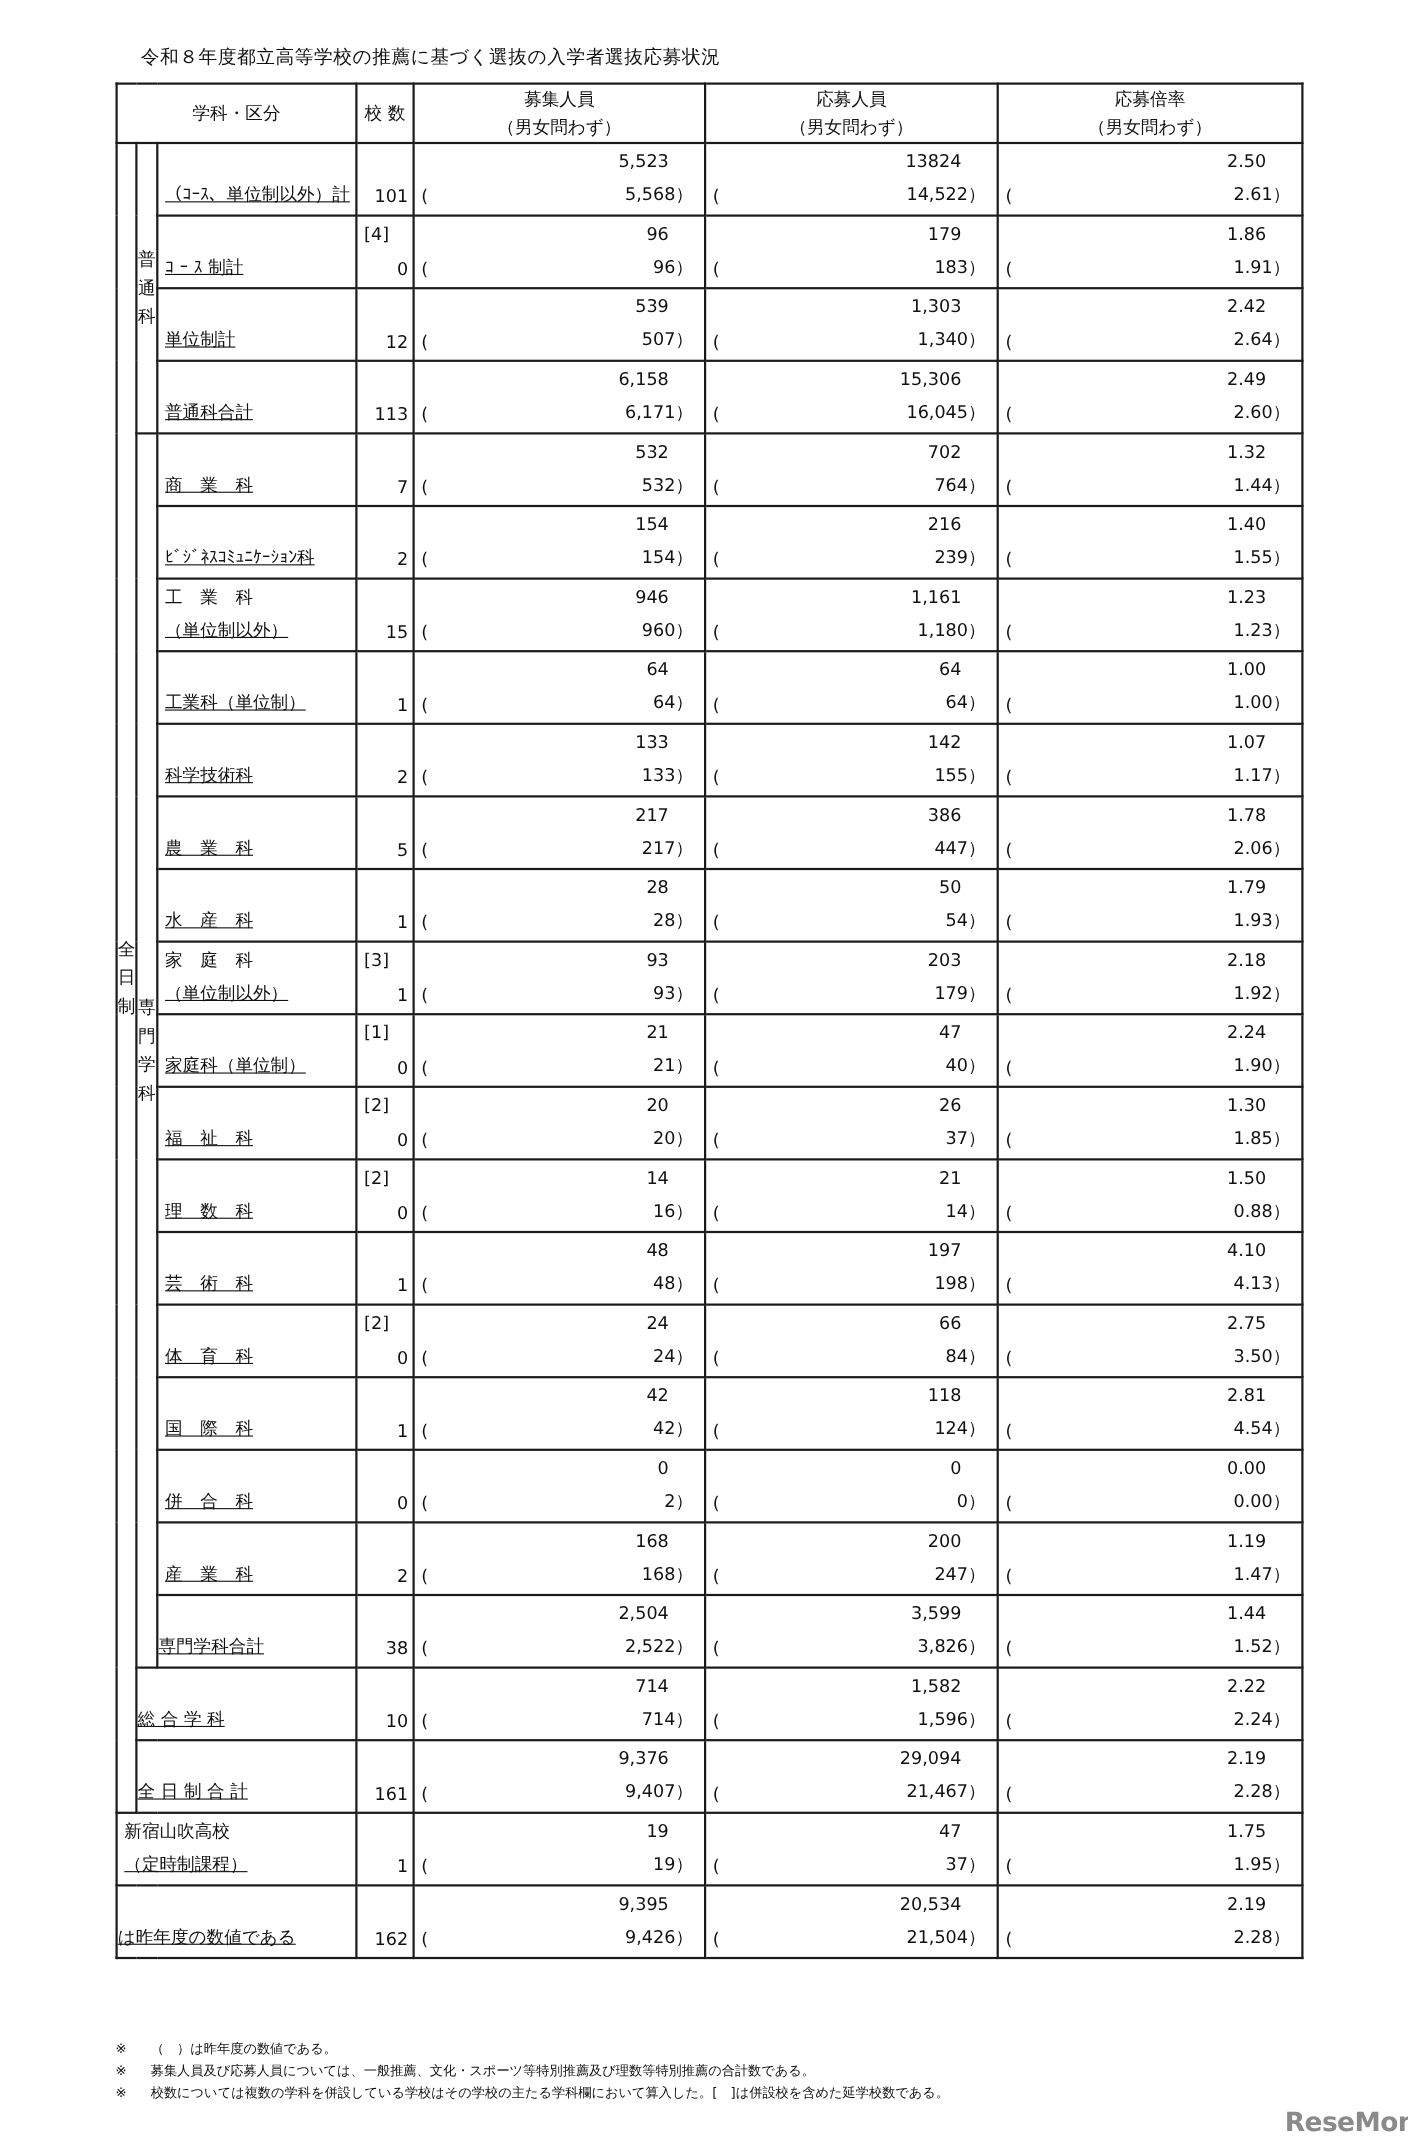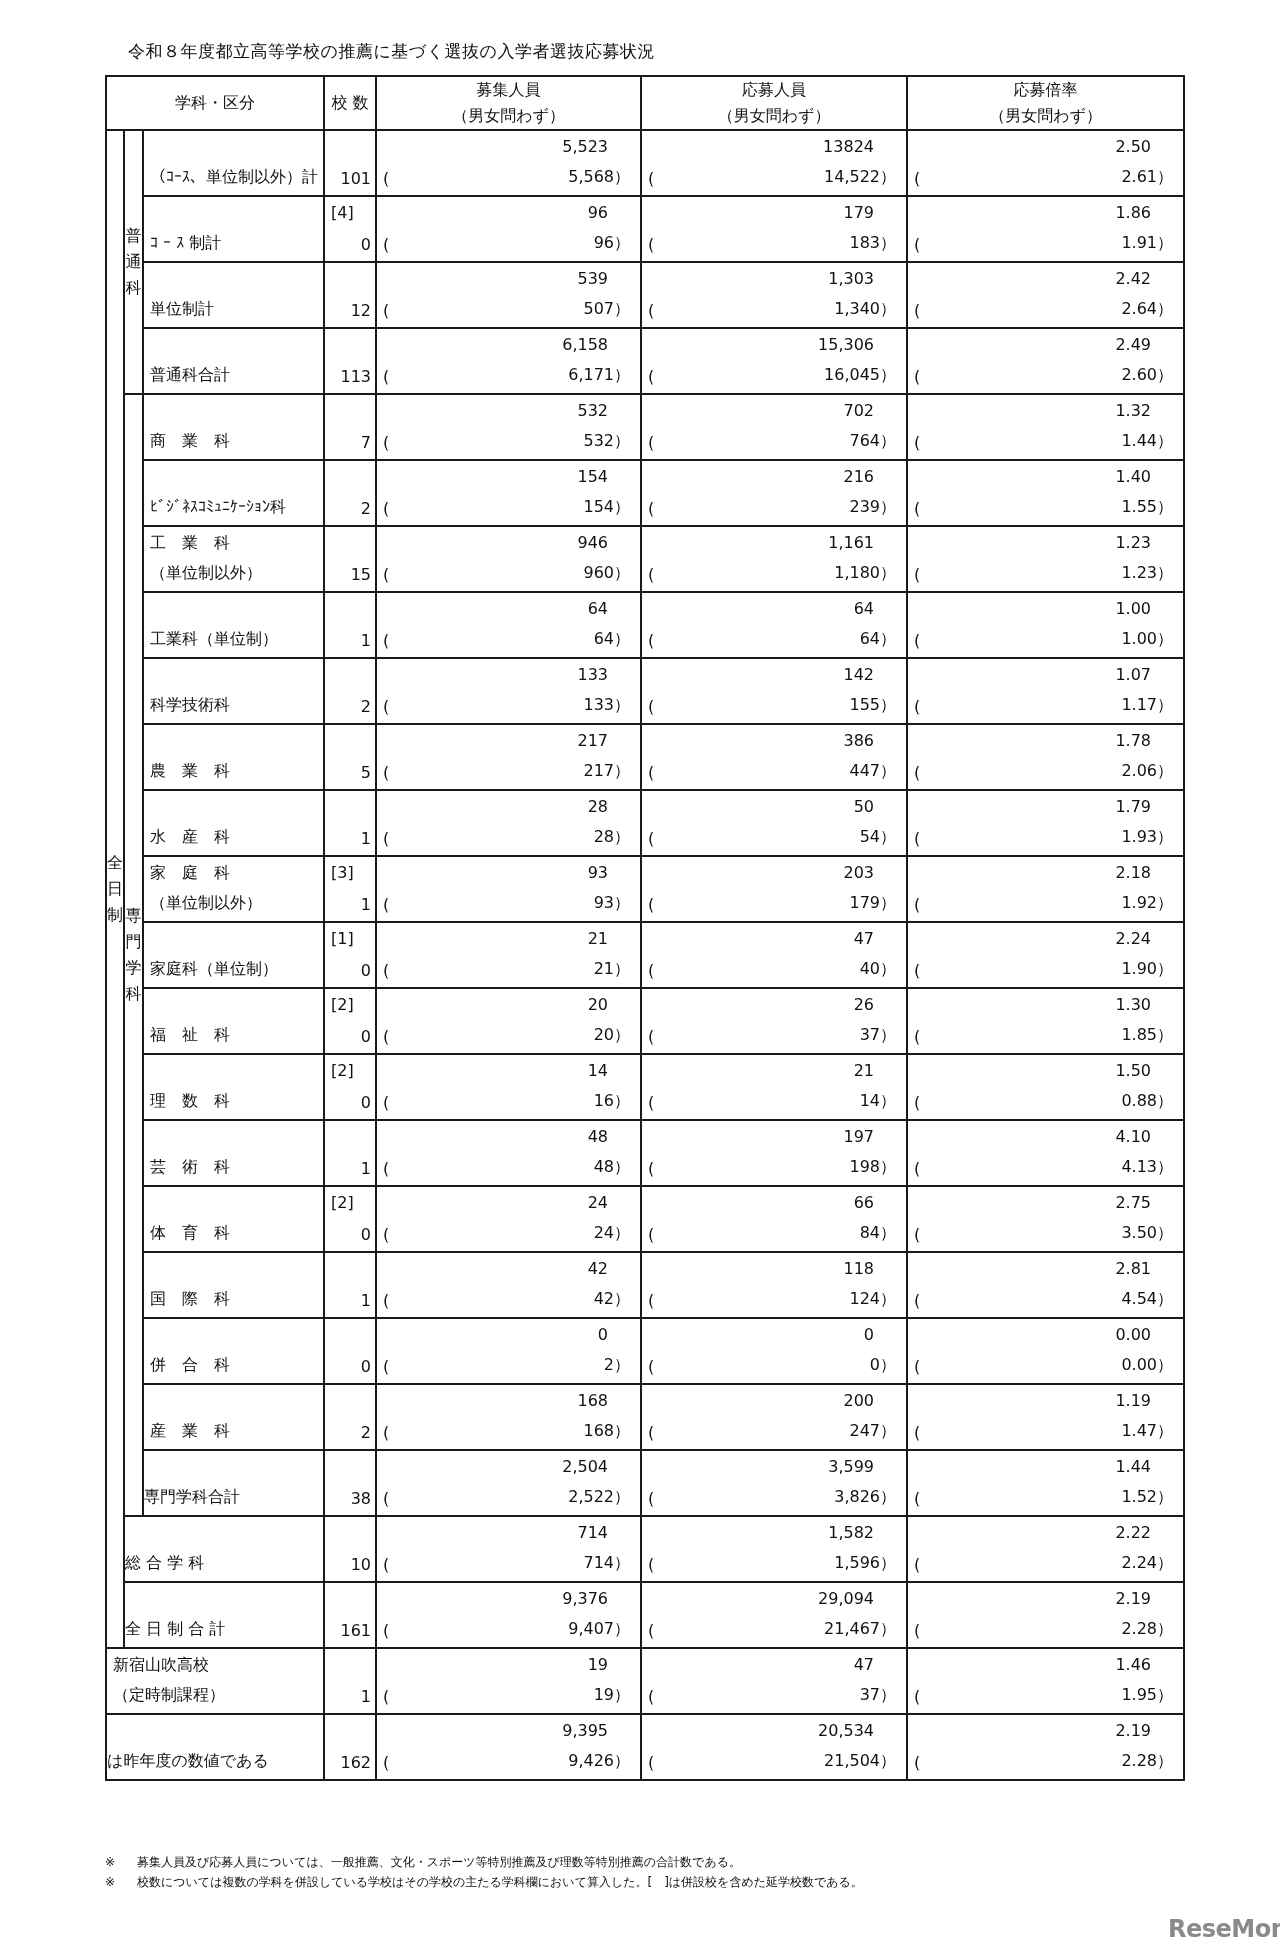--- a/index.html
+++ b/index.html
@@ -6,21 +6,21 @@
   body { width: 1280px; height: 1959px; position: relative; font-family: "DejaVu Sans", "Liberation Sans", sans-serif; color: #111; overflow: hidden; }
   .title { position: absolute; left: 80px; top: 40px; font-size: 17px; letter-spacing: 0.5px; margin-left: 48px; }
   table.grid { position: absolute; left: 105px; top: 75px; border-collapse: collapse; table-layout: fixed; width: 1078px; }
   table.grid td { border: 2px solid #1a1a1a; padding: 0; vertical-align: middle; font-size: 16px; }
   table.grid tr.hdr td { height: 52px; text-align: center; line-height: 26px; }
   table.grid tr.data td { height: 64px; }
   .vlabel { text-align: center; font-size: 15px; line-height: 1; }
   .vlabel span { display: block; margin: 10px 0; }
   .lbl { position: relative; }
   .lbl .l1 { position: absolute; left: 6px; top: 6px; white-space: nowrap; }
-  .lbl .l2 { position: absolute; left: 6px; bottom: 7px; white-space: nowrap; }
+  .lbl .l2 { position: absolute; left: 6px; bottom: 7px; white-space: nowrap; text-decoration: underline; }
   .lbl.center .l2 { left: 0; right: 0; text-align: left; }
   .num { position: relative; }
   .num .top { position: absolute; right: 32px; top: 6px; }
   .num .bot { position: absolute; right: 10px; bottom: 7px; }
   .num .lp { position: absolute; left: 6px; bottom: 7px; }
   .cnt { position: relative; }
   .cnt .br { position: absolute; left: 6px; top: 6px; }
   .cnt .v { position: absolute; right: 4px; bottom: 7px; }
   .notes { position: absolute; left: 105px; top: 1852px; font-size: 12px; line-height: 20px; }
   .notes div span.mark { display: inline-block; width: 32px; }
@@ -662,21 +662,21 @@
           <span class="top">19</span>
           <span class="lp">(</span>
           <span class="bot"><span>19</span><span>）</span></span>
         </td>
         <td class="num">
           <span class="top">47</span>
           <span class="lp">(</span>
           <span class="bot"><span>37</span><span>）</span></span>
         </td>
         <td class="num">
-          <span class="top">1.46</span>
+          <span class="top">1.75</span>
           <span class="lp">(</span>
           <span class="bot"><span>1.95</span><span>）</span></span>
         </td>
       </tr>
       <tr class="data">
         <td class="lbl center" colspan="3">
           <span class="l1"></span>
           <span class="l2">は昨年度の数値である</span>
         </td>
         <td class="cnt">
@@ -696,17 +696,18 @@
         <td class="num">
           <span class="top">2.19</span>
           <span class="lp">(</span>
           <span class="bot"><span>2.28</span><span>）</span></span>
         </td>
       </tr>
     </tbody>
 </table>
 
 <div class="notes">
+  <div><span class="mark">※</span><span>（　）は昨年度の数値である。</span></div>
   <div><span class="mark">※</span><span>募集人員及び応募人員については、一般推薦、文化・スポーツ等特別推薦及び理数等特別推薦の合計数である。</span></div>
   <div><span class="mark">※</span><span>校数については複数の学科を併設している学校はその学校の主たる学科欄において算入した。[　]は併設校を含めた延学校数である。</span></div>
 </div>
 
 <div class="watermark">ReseMom</div>
 
 </body></html>

